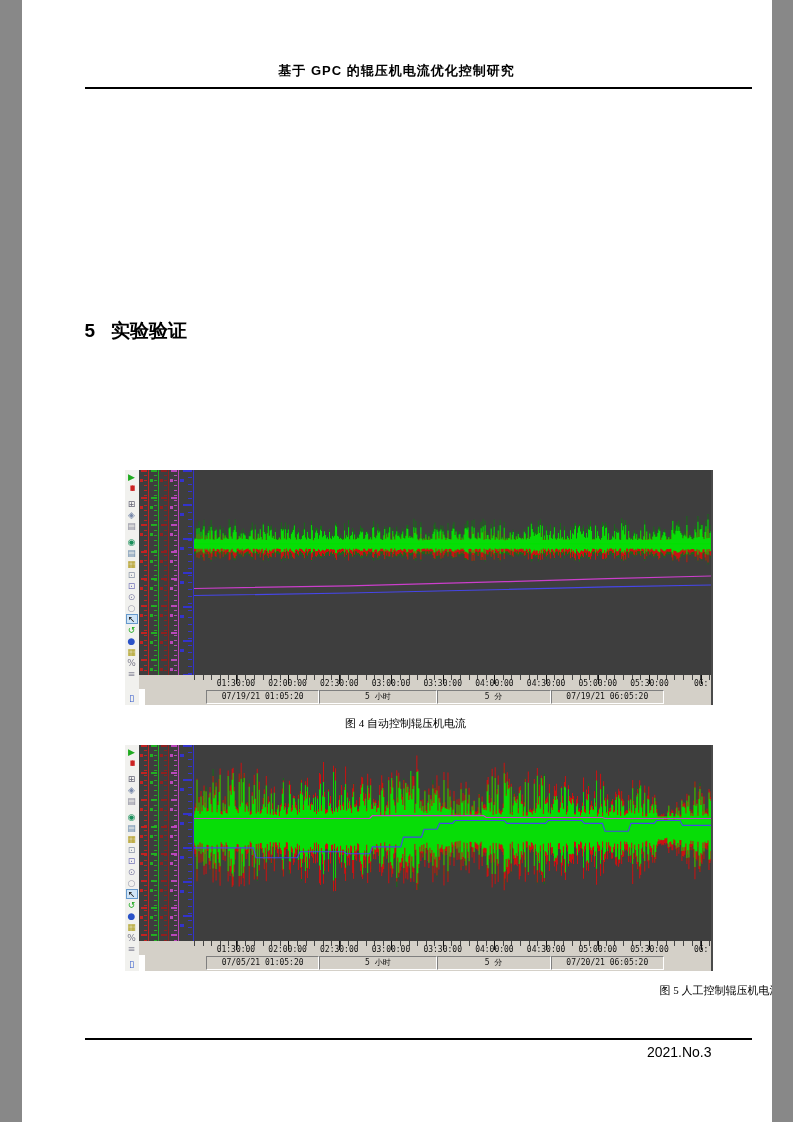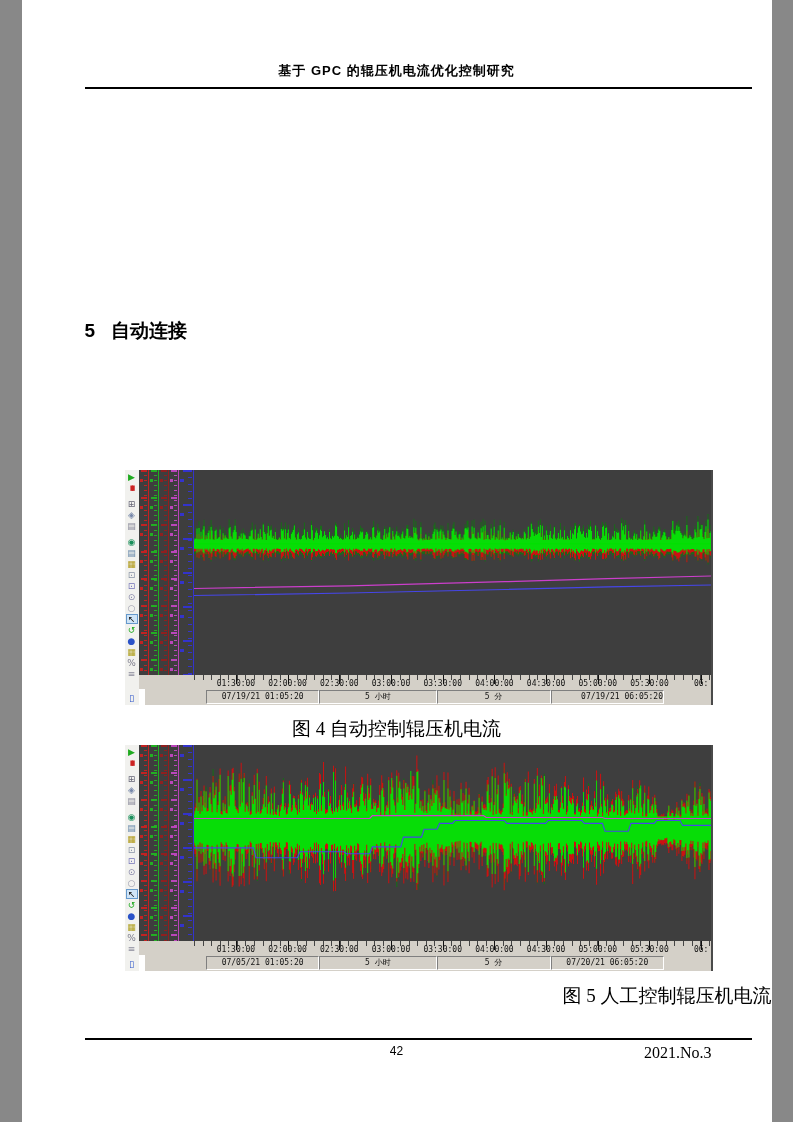--- a/index.html
+++ b/index.html
@@ -11,28 +11,28 @@
              font-family:"Liberation Sans","DejaVu Sans",sans-serif;
              font-size:13px;font-weight:bold;letter-spacing:1px;}
   .hdr-rule{position:absolute;top:87px;left:63px;width:667px;height:2px;background:#000;}
   .para{position:absolute;left:63px;width:670px;font-size:19px;line-height:37.4px;
         text-align:justify;text-justify:inter-character;text-indent:2em;letter-spacing:.3px;}
   #p1{top:97px;}
   #p2{top:352px;}
   .h5{position:absolute;left:63px;top:318px;font-size:19px;font-weight:bold;
       font-family:"Liberation Sans","DejaVu Sans",sans-serif;}
   .h5 .num{margin-right:16px;}
-  .caption{position:absolute;left:0;width:100%;text-align:center;font-size:19px;}
+  .caption{position:absolute;left:9px;width:100%;text-align:center;font-size:11px;}
   #cap4{top:716px;}
   #cap5{top:983px;text-align:right;}
   .ftr-rule{position:absolute;top:1038px;left:63px;width:667px;height:2px;background:#000;}
   .ftr-page{position:absolute;top:1044px;left:0;width:100%;text-align:center;font-size:12px;
             font-family:"Liberation Sans","DejaVu Sans",sans-serif;}
-  .ftr-issue{position:absolute;top:1044px;right:60px;font-size:16px;
-             font-family:Liberation Serif, serif;}
+  .ftr-issue{position:absolute;top:1044px;right:60px;font-size:14px;
+             font-family:Liberation Sans, sans-serif;}
 
   
   .figure{position:absolute;left:103px;width:586px;}
   #fig4{top:470px;height:235px;}
   #fig5{top:745px;height:226px;}
   .chart{position:relative;width:100%;height:100%;border-right:2px solid #4a4a4a;background:#fff;}
   .tb{position:absolute;left:0;top:0;bottom:0;width:14px;background:#f1f1ee;
       display:flex;flex-direction:column;align-items:center;padding-top:2px;box-sizing:border-box;}
   .tb .ic{width:12px;height:10px;line-height:10px;font-size:9px;text-align:center;
           font-family:"DejaVu Sans",sans-serif;margin-bottom:1px;flex:0 0 auto;cursor:default;}
@@ -69,21 +69,21 @@
 </head>
 <body>
 
 <div id="page">
 
   <div class="hdr-title">基于 GPC 的辊压机电流优化控制研究</div>
   <div class="hdr-rule"></div>
 
 
   <div class="h5">
-    <span class="num">5</span><span>自动连接</span>
+    <span class="num">5</span><span>实验验证</span>
   </div>
 
 
   <div class="figure" id="fig4">
     <div class="chart">
       <div class="tb">
           <span class="ic" style="color: rgb(31, 170, 31);">▶</span>
           <span class="ic pause" style="color: rgb(204, 34, 34);">▮▮</span>
           <span class="ic gap" style="color: rgb(102, 102, 119);">⊞</span>
           <span class="ic" style="color: rgb(119, 136, 170);">◈</span>
@@ -142,21 +142,21 @@
             <span class="lbl" style="left: 88.2%;">05:30:00</span>
             <div class="mt" style="left: 98.2%;"></div>
             <span class="lbl" style="left: 98.2%;">06:</span>
           </div>
         </div>
       <div class="boxrow">
           <div class="boxes">
             <div class="cell" style="left: 1.3%; width: 22.1%;">07/19/21 01:05:20</div>
             <div class="cell" style="left: 23.4%; width: 23%;">5 小时</div>
             <div class="cell" style="left: 46.4%; width: 22.3%;">5 分</div>
-            <div class="cell" style="left: 68.7%; width: 22.2%; text-align: right;">07/19/21 06:05:20</div>
+            <div class="cell" style="left: 68.7%; width: 22.2%;">07/19/21 06:05:20</div>
           </div>
         </div>
     </div>
   </div>
   <div class="caption" id="cap4">图 4  自动控制辊压机电流</div>
 
   <div class="figure" id="fig5">
     <div class="chart">
       <div class="tb">
           <span class="ic" style="color: rgb(31, 170, 31);">▶</span>
@@ -226,16 +226,15 @@
             <div class="cell" style="left: 23.4%; width: 23%;">5 小时</div>
             <div class="cell" style="left: 46.4%; width: 22.3%;">5 分</div>
             <div class="cell" style="left: 68.7%; width: 22.2%;">07/20/21 06:05:20</div>
           </div>
         </div>
     </div>
   </div>
   <div class="caption" id="cap5">图 5  人工控制辊压机电流</div>
 
   <div class="ftr-rule"></div>
-  <div class="ftr-page">42</div>
   <div class="ftr-issue">2021.No.3</div>
 
 </div>
 
 </body></html>

